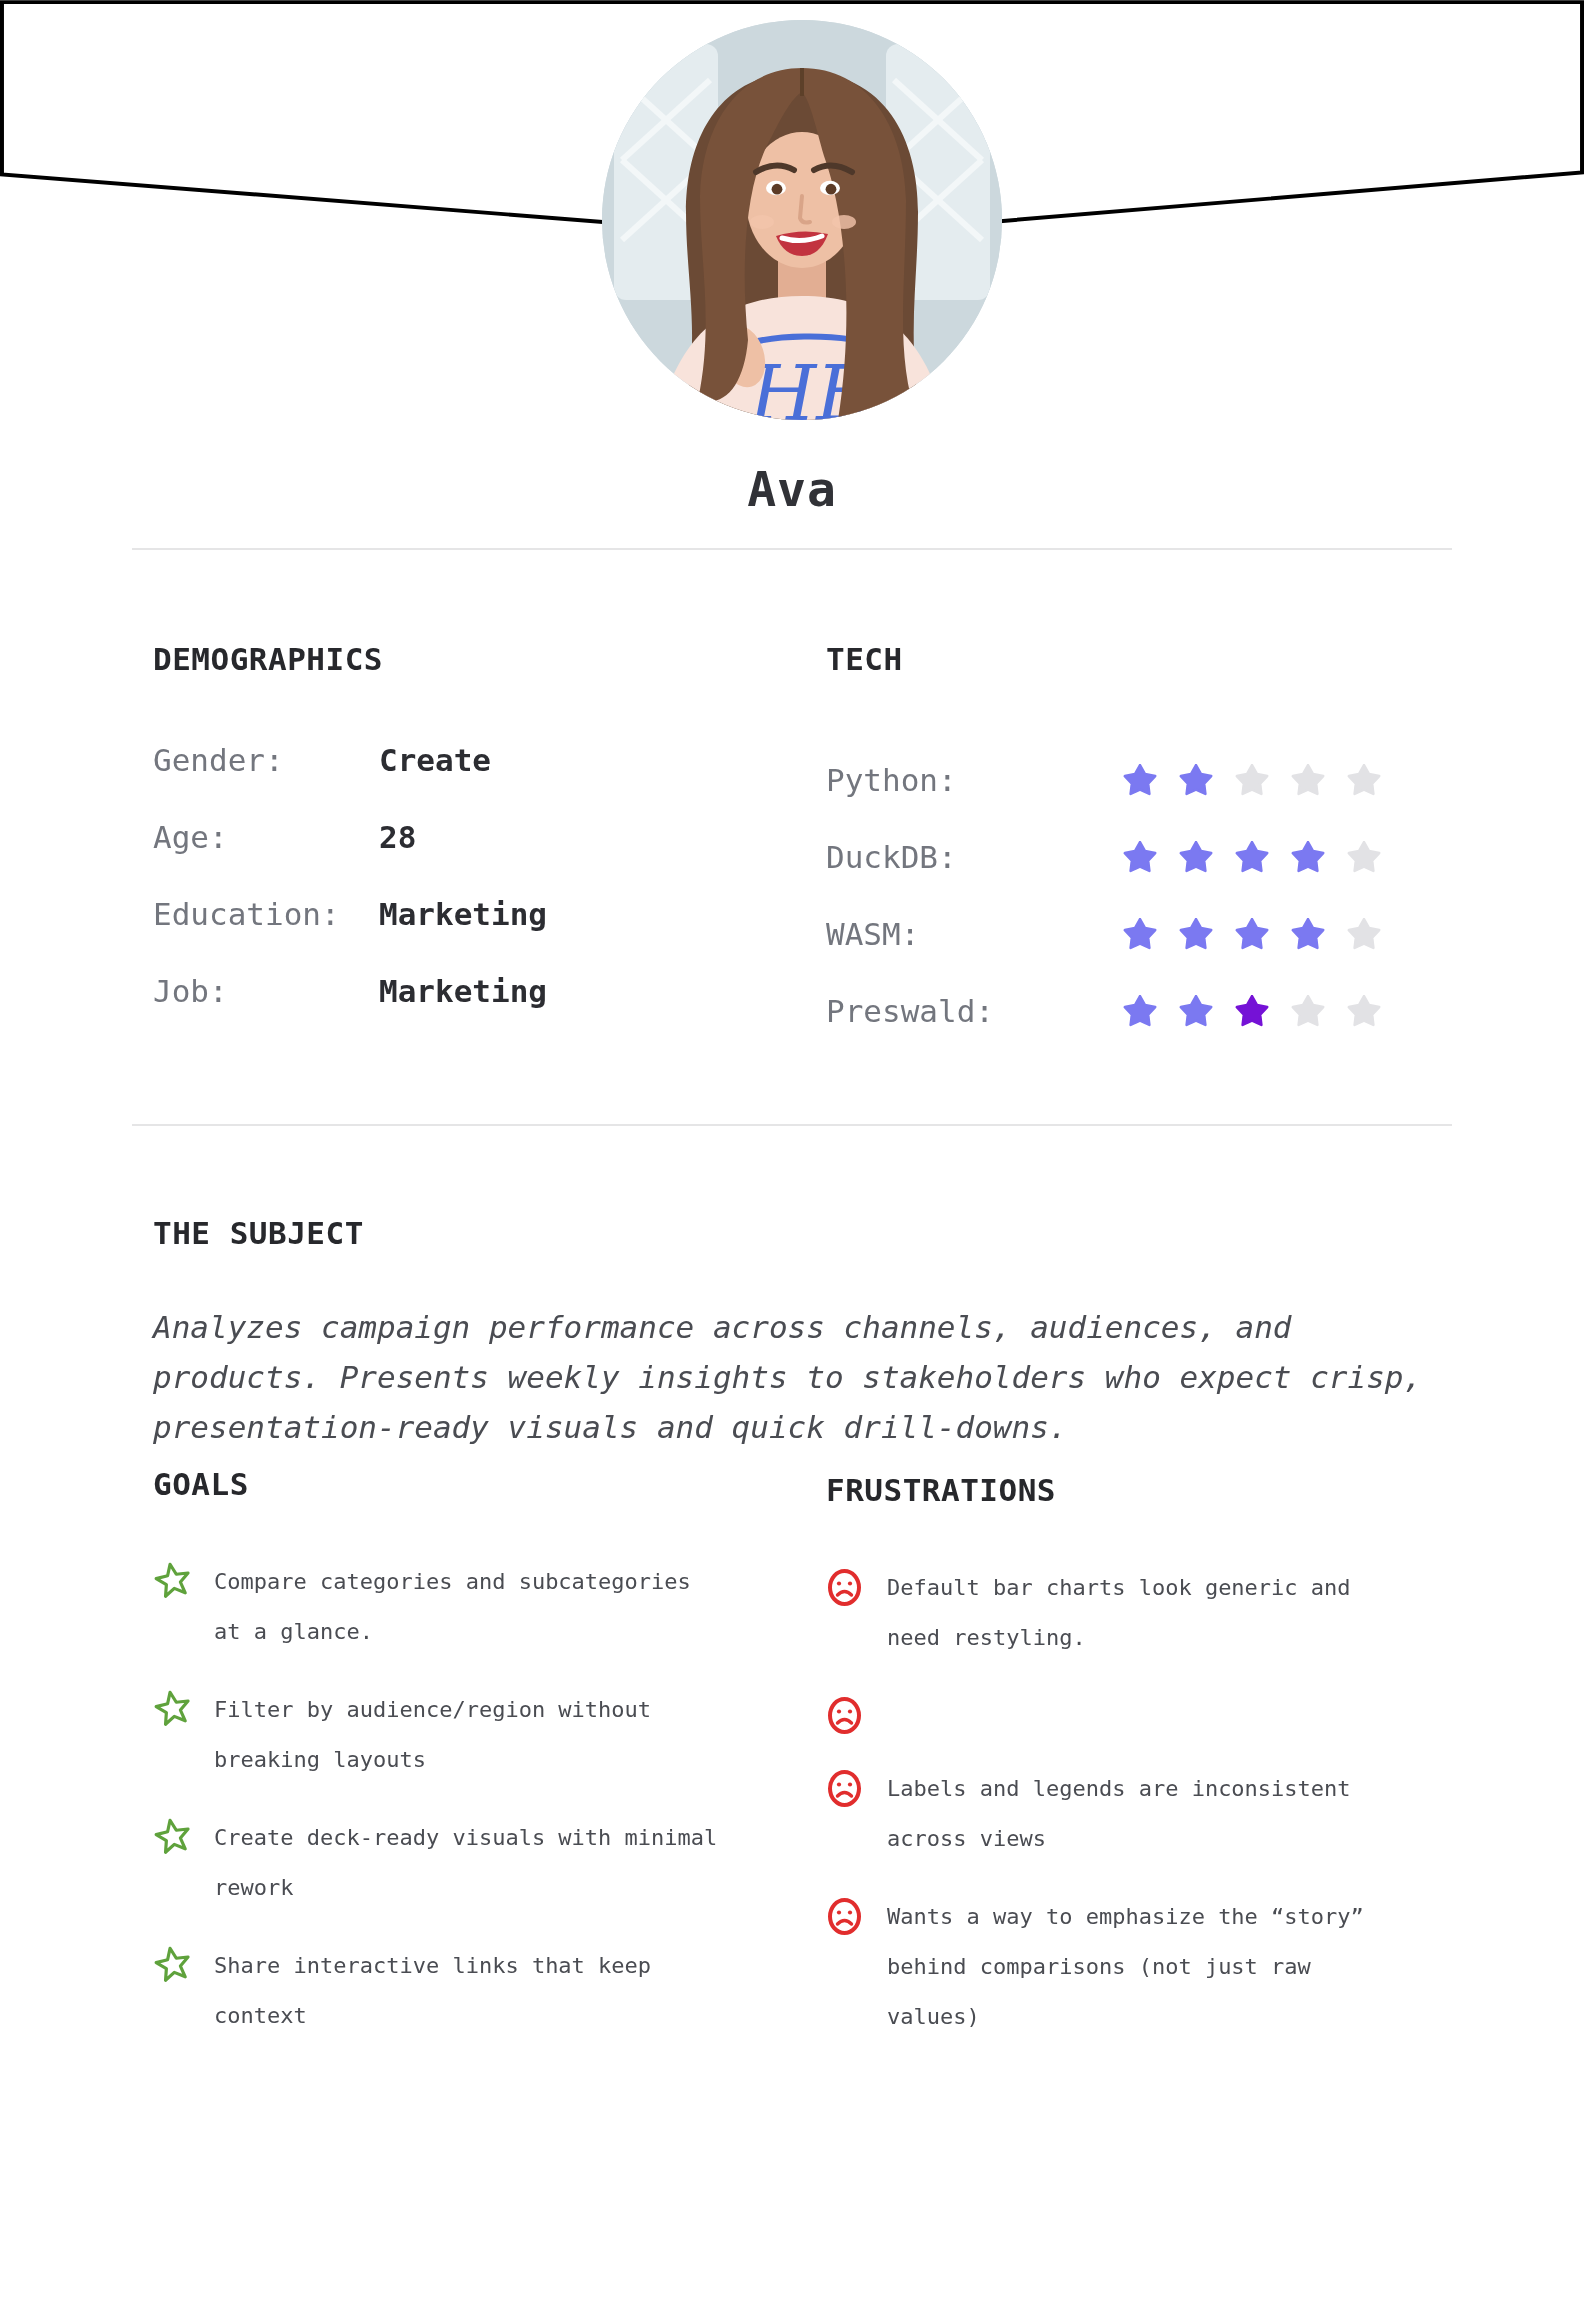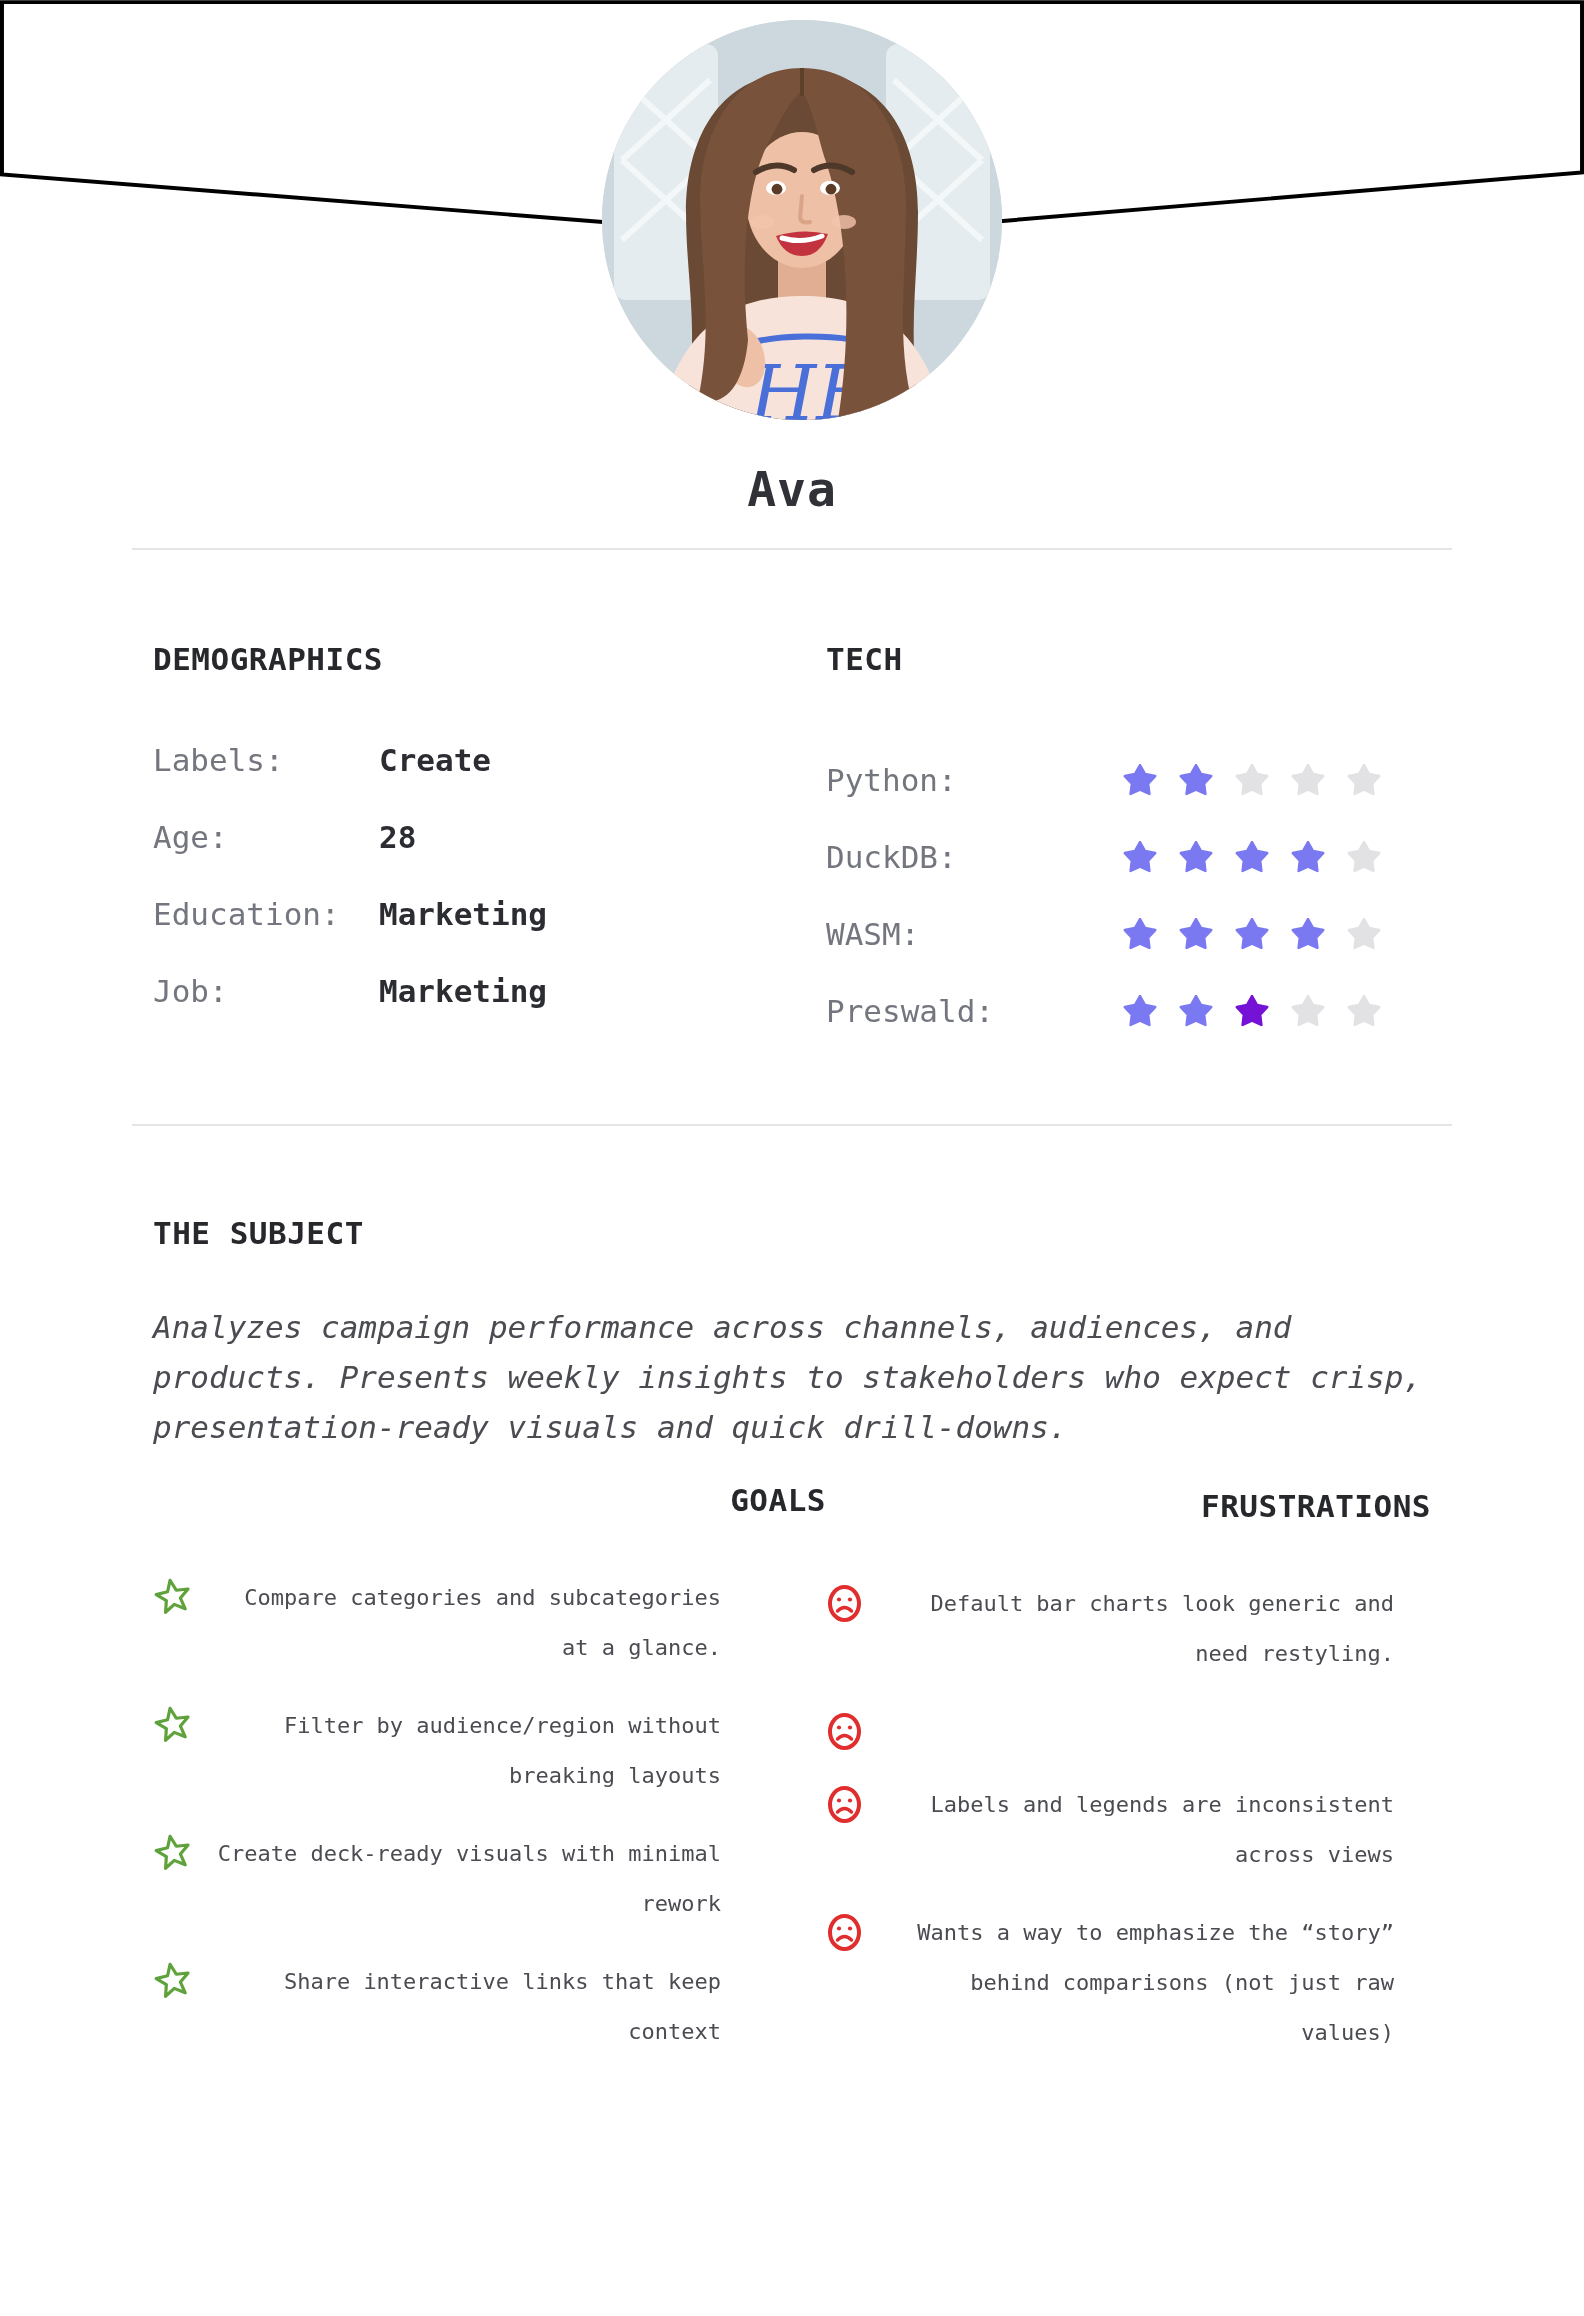--- a/index.html
+++ b/index.html
@@ -27,21 +27,21 @@
     color:#313237;letter-spacing:1px;
   }
   .divider{height:2px;background:#e5e5e6;margin:0 132px;border:0;}
   .divider-1{margin-top:30px;}
   .divider-2{margin-top:95px;}
   .grid{
     margin:0 153px;
     display:grid;grid-template-columns:673px 1fr;
   }
   .grid-1{margin-top:91px;}
-  .grid-2{margin-top:30px;text-align:right;}
+  .grid-2{margin-top:14px;}
   h2.section-heading{
     margin:0;font-size:31px;line-height:36px;font-weight:700;
     color:#27282c;letter-spacing:0.5px;
   }
   
   .kv-rows{margin-top:44px;}
   .kv-row{display:flex;align-items:center;height:77px;font-size:31px;}
   .kv-label{flex:0 0 226px;color:#73767e;}
   .kv-value{color:#2c2d32;font-weight:700;}
   
@@ -132,21 +132,21 @@
 
     <div class="name">Ava</div>
 
     <div class="divider divider-1"></div>
 
     <div class="grid grid-1">
       <div>
         <h2 class="section-heading">DEMOGRAPHICS</h2>
         <div class="kv-rows" id="demo-rows">
   <div class="kv-row">
-    <span class="kv-label">Labels:</span>
+    <span class="kv-label">Gender:</span>
     <span class="kv-value">Create</span>
   </div>
   <div class="kv-row">
     <span class="kv-label">Age:</span>
     <span class="kv-value">28</span>
   </div>
   <div class="kv-row">
     <span class="kv-label">Education:</span>
     <span class="kv-value">Marketing</span>
   </div>

